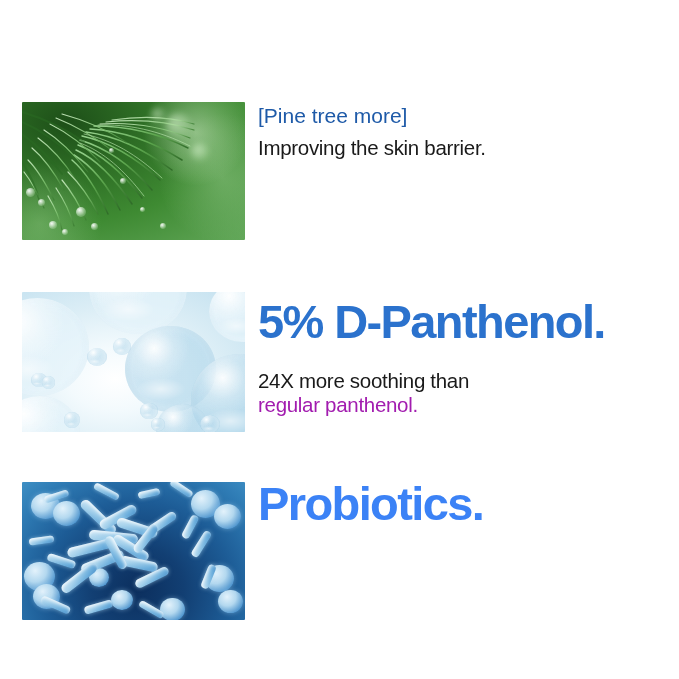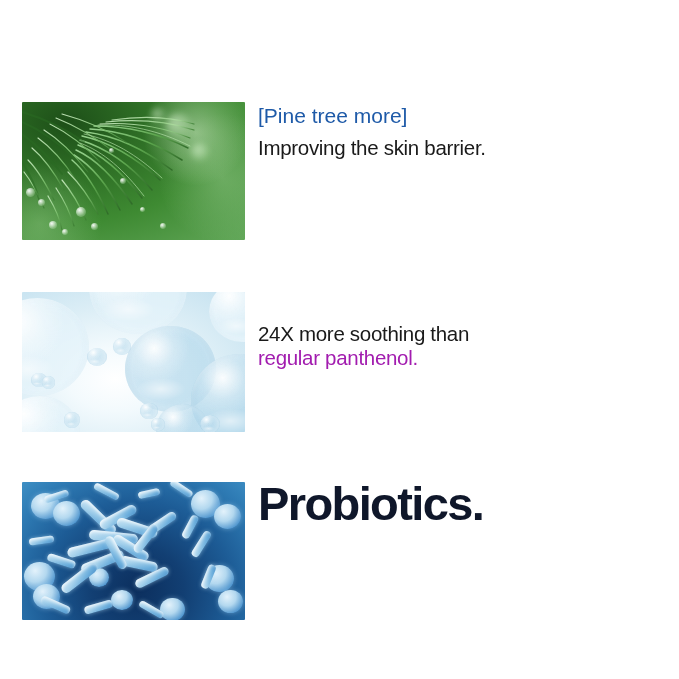--- a/index.html
+++ b/index.html
@@ -266,20 +266,21 @@
         <div class="bub" style="left:41%;top:33%;width:8%;height:12%;"></div>
         <div class="bub" style="left:4%;top:58%;width:7%;height:10%;"></div>
         <div class="bub" style="left:9%;top:60%;width:6%;height:9%;"></div>
         <div class="bub" style="left:53%;top:79%;width:8%;height:12%;"></div>
         <div class="bub" style="left:58%;top:90%;width:6%;height:9%;"></div>
         <div class="bub" style="left:19%;top:86%;width:7%;height:11%;"></div>
         <div class="bub" style="left:80%;top:88%;width:9%;height:13%;"></div>
       </div>
     </div>
     <div class="feature-text">
+      <h2 class="heading" style="color:#2b72cd">5% D-Panthenol.</h2>
       <p class="body-line first" style="color:#1a1a1a">24X more soothing than</p>
       <p class="body-line" style="color:#a21caf">regular panthenol.</p>
     </div>
   </section>
 
   <section class="feature-block" id="block-3">
     <div class="feature-image">
       <div class="photo-bacteria">
         <div class="coccus" style="left:4%;top:8%;width:13%;height:19%;"></div>
         <div class="coccus" style="left:14%;top:14%;width:12%;height:18%;"></div>
@@ -314,17 +315,17 @@
         <div class="rod" style="left:34%;top:48%;width:16%;height:6.5%;transform:rotate(62deg);"></div>
         <div class="rod" style="left:48%;top:38%;width:15%;height:6.5%;transform:rotate(-52deg);"></div>
         <div class="rod" style="left:16%;top:66%;width:19%;height:7%;transform:rotate(-38deg);"></div>
         <div class="rod" style="left:50%;top:66%;width:16%;height:6.5%;transform:rotate(-26deg);"></div>
         <div class="rod" style="left:8%;top:86%;width:14%;height:6%;transform:rotate(24deg);"></div>
         <div class="rod" style="left:28%;top:88%;width:13%;height:5.5%;transform:rotate(-16deg);"></div>
         <div class="rod" style="left:52%;top:90%;width:12%;height:5%;transform:rotate(30deg);"></div>
       </div>
     </div>
     <div class="feature-text">
-      <h2 class="heading" style="color:#0f172a">Probiotics.</h2>
+      <h2 class="heading" style="color:#3b82f6">Probiotics.</h2>
     </div>
   </section>
 
 </div>
 
 </body></html>

